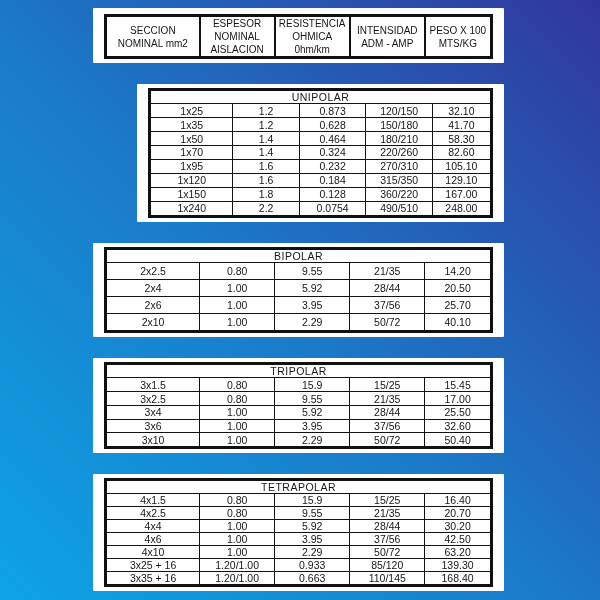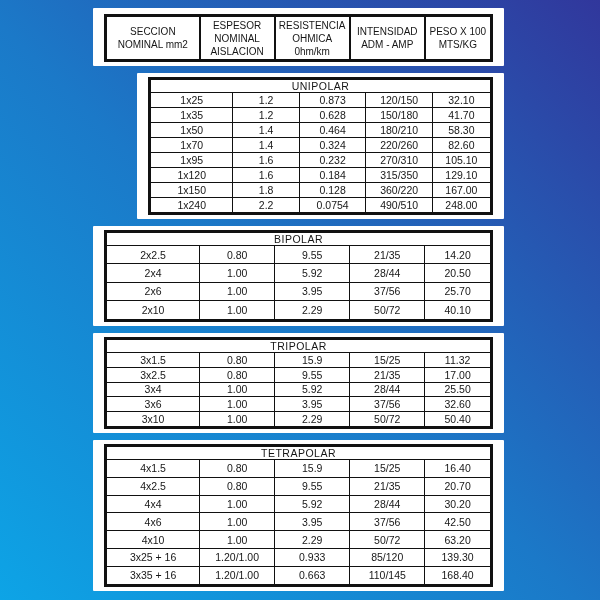--- a/index.html
+++ b/index.html
@@ -18,21 +18,21 @@
     background: linear-gradient(45deg, #0da4e6 0%, #1b79c8 48%, #31379c 100%);
   }
   .panel {
     position: absolute;
     left: 93px;
     top: 8px;
     width: 411px;
     height: 583px;
     display: flex;
     flex-direction: column;
-    gap: 7px;
+    gap: 21px;
   }
   .card {
     background: #ffffff;
     border-radius: 1px;
     box-sizing: border-box;
     padding: 4px 11px;
     display: flex;
   }
   .card-header     { height: 58px;  padding: 6px 11px 4px 11px; }
   .card-unipolar   { height: 146px; margin-left: 44px; }
@@ -245,21 +245,21 @@
           <tr>
             <th class="sec-title" colspan="5">TRIPOLAR</th>
           </tr>
         </thead>
         <tbody>
             <tr>
               <td>3x1.5</td>
               <td>0.80</td>
               <td>15.9</td>
               <td>15/25</td>
-              <td>11.32</td>
+              <td>15.45</td>
             </tr>
             <tr>
               <td>3x2.5</td>
               <td>0.80</td>
               <td>9.55</td>
               <td>21/35</td>
               <td>17.00</td>
             </tr>
             <tr>
               <td>3x4</td>

